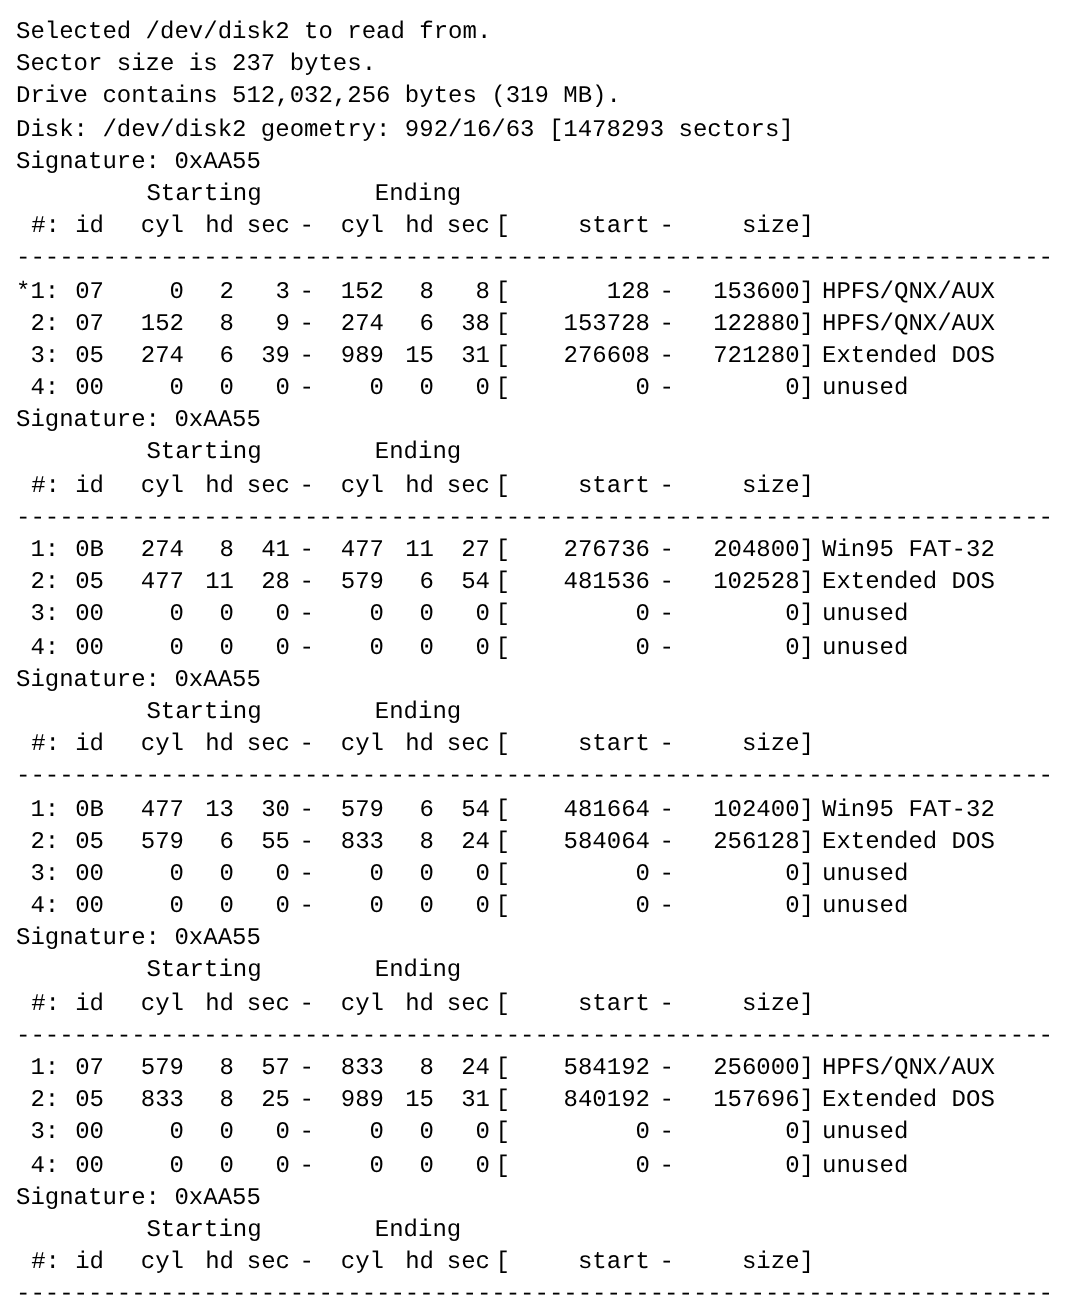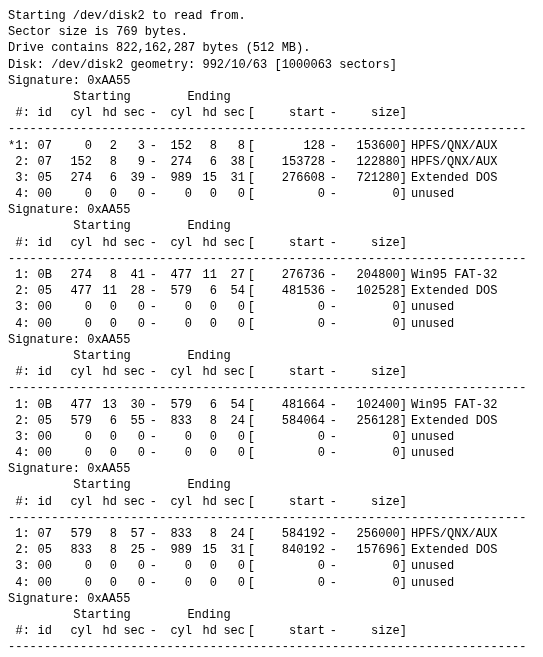--- a/index.html
+++ b/index.html
@@ -17,25 +17,25 @@
   .row .lbl { text-align: left; }
   .hdr span { display: inline-block; text-align: right; }
   .sep { display:inline-block; text-align:center; width:12px; }
   .bra { display:inline-block; text-align:right; width:10px; }
   .desc { padding-left: 4px; }
 </style>
 </head>
 <body>
 
 <div id="out">
-    <div class="line">Starting /dev/disk2 to read from.</div>
-    <div class="line">Sector size is 769 bytes.</div>
-    <div class="line">Drive contains 822,162,287 bytes (512 MB).</div>
+    <div class="line">Selected /dev/disk2 to read from.</div>
+    <div class="line">Sector size is 237 bytes.</div>
+    <div class="line">Drive contains 512,032,256 bytes (319 MB).</div>
     <div class="line"></div>
-    <div class="line">Disk: /dev/disk2   geometry: 992/10/63 [1000063 sectors]</div>
+    <div class="line">Disk: /dev/disk2   geometry: 992/16/63 [1478293 sectors]</div>
     <div class="line">Signature: 0xAA55</div>
     <div class="line hdr"><span style="width:22px"></span><span style="width:22px"></span><span class="lbl" style="width:100px; text-align:center">Starting</span><span style="width:12px"></span><span class="lbl" style="width:90px; text-align:center">Ending</span></div>
     <div class="line hdr"><span class="lbl" style="width:22px"> #:</span><span style="width:22px">id</span><span style="width:40px">cyl</span><span style="width:25px">hd</span><span style="width:28px">sec</span><span class="sep">-</span><span style="width:35px">cyl</span><span style="width:25px">hd</span><span style="width:28px">sec</span><span class="bra">[</span><span style="width:70px">start</span><span class="sep">-</span><span style="width:70px">size]</span></div>
     <div class="line">------------------------------------------------------------------------</div>
     <div class="line row"><span class="lbl" style="width:22px; white-space:pre">*1:</span><span style="width:22px">07</span><span style="width:40px">0</span><span style="width:25px">2</span><span style="width:28px">3</span><span class="sep">-</span><span style="width:35px">152</span><span style="width:25px">8</span><span style="width:28px">8</span><span class="bra">[</span><span style="width:70px">128</span><span class="sep">-</span><span style="width:70px">153600]</span><span class="desc">HPFS/QNX/AUX</span></div>
     <div class="line row"><span class="lbl" style="width:22px; white-space:pre"> 2:</span><span style="width:22px">07</span><span style="width:40px">152</span><span style="width:25px">8</span><span style="width:28px">9</span><span class="sep">-</span><span style="width:35px">274</span><span style="width:25px">6</span><span style="width:28px">38</span><span class="bra">[</span><span style="width:70px">153728</span><span class="sep">-</span><span style="width:70px">122880]</span><span class="desc">HPFS/QNX/AUX</span></div>
     <div class="line row"><span class="lbl" style="width:22px; white-space:pre"> 3:</span><span style="width:22px">05</span><span style="width:40px">274</span><span style="width:25px">6</span><span style="width:28px">39</span><span class="sep">-</span><span style="width:35px">989</span><span style="width:25px">15</span><span style="width:28px">31</span><span class="bra">[</span><span style="width:70px">276608</span><span class="sep">-</span><span style="width:70px">721280]</span><span class="desc">Extended DOS</span></div>
     <div class="line row"><span class="lbl" style="width:22px; white-space:pre"> 4:</span><span style="width:22px">00</span><span style="width:40px">0</span><span style="width:25px">0</span><span style="width:28px">0</span><span class="sep">-</span><span style="width:35px">0</span><span style="width:25px">0</span><span style="width:28px">0</span><span class="bra">[</span><span style="width:70px">0</span><span class="sep">-</span><span style="width:70px">0]</span><span class="desc">unused</span></div>
     <div class="line">Signature: 0xAA55</div>
     <div class="line hdr"><span style="width:22px"></span><span style="width:22px"></span><span class="lbl" style="width:100px; text-align:center">Starting</span><span style="width:12px"></span><span class="lbl" style="width:90px; text-align:center">Ending</span></div>

